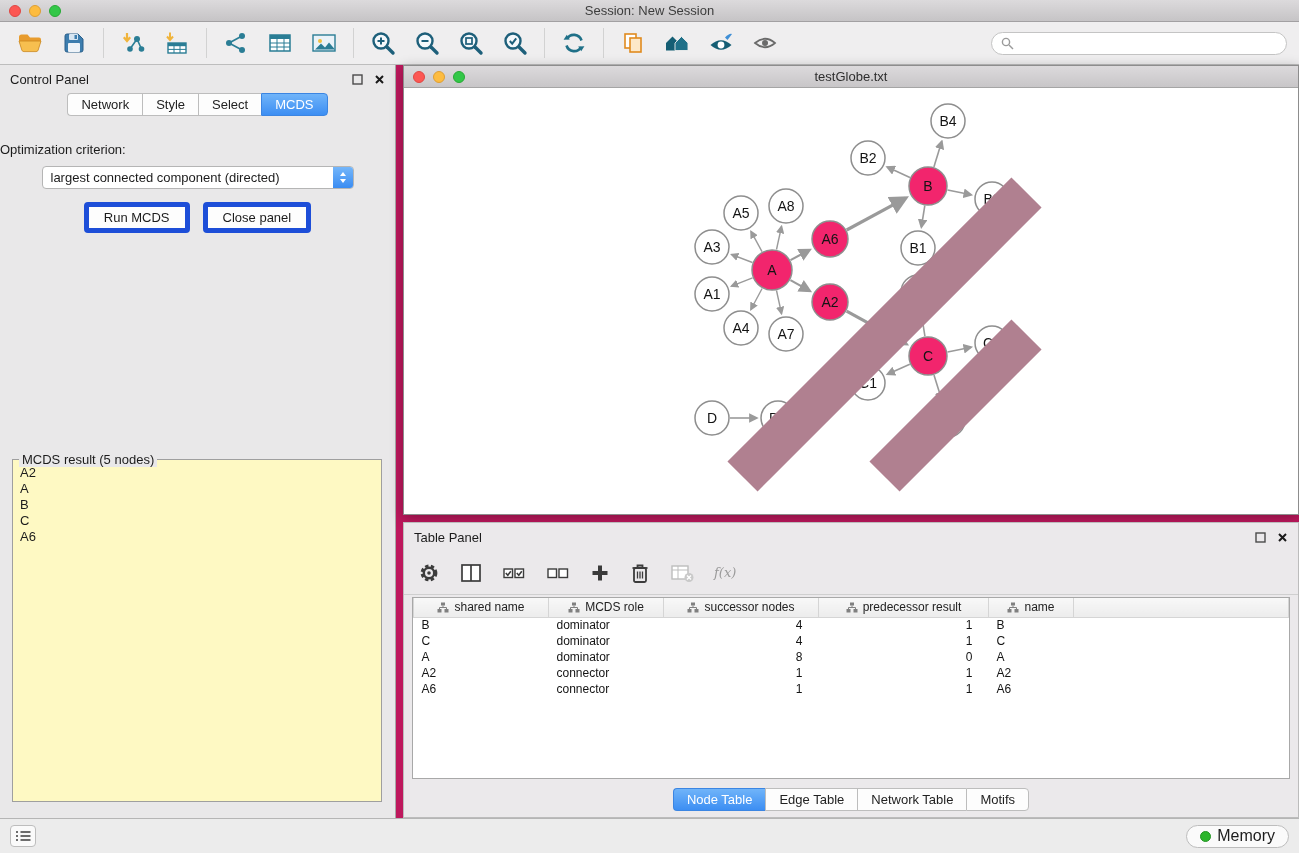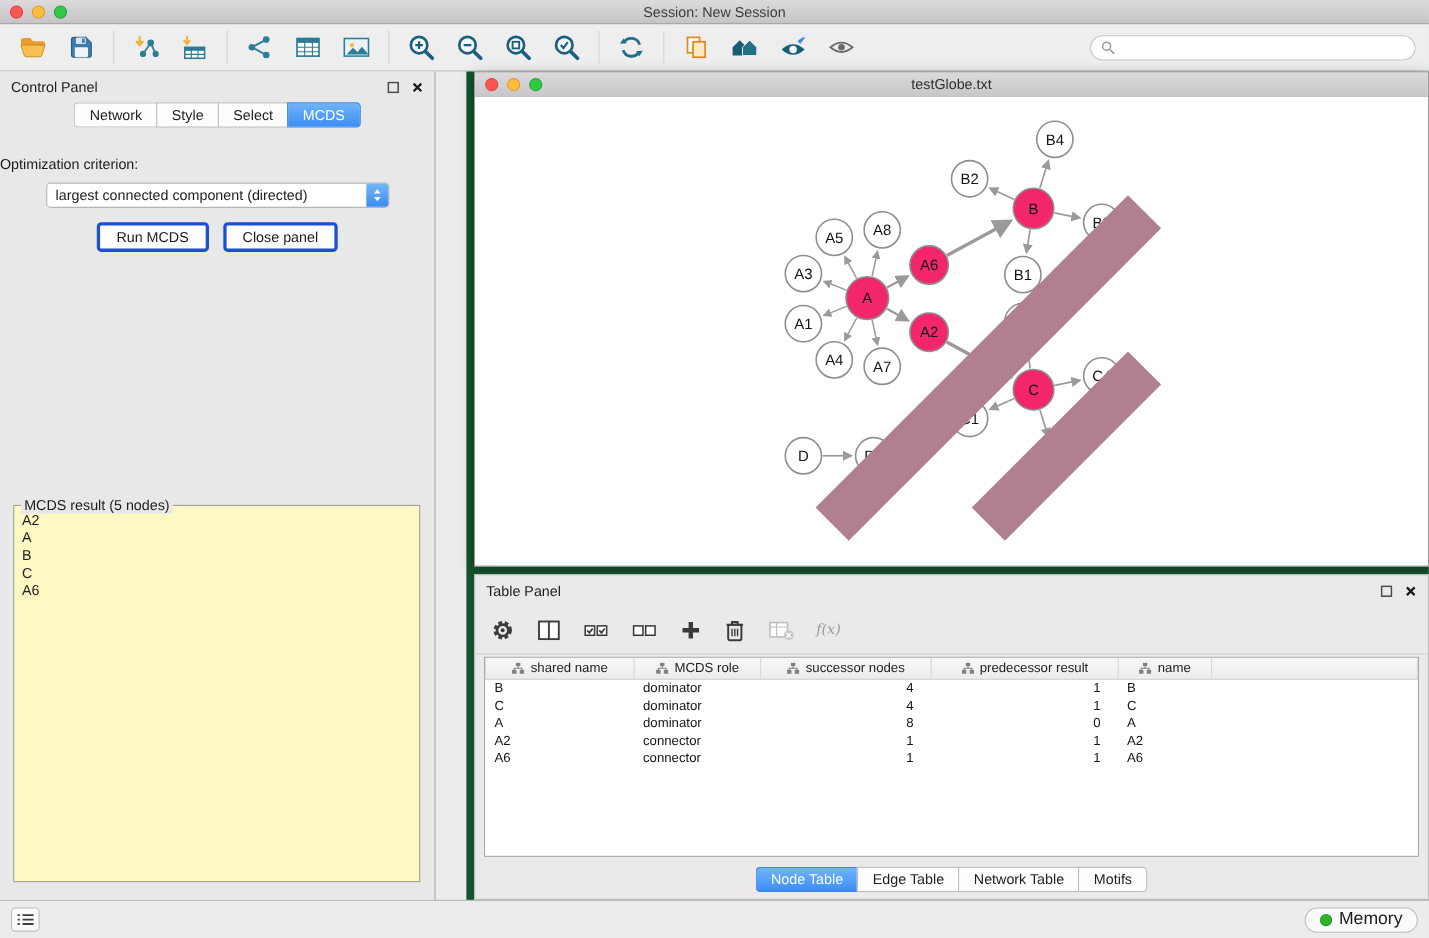--- a/index.html
+++ b/index.html
@@ -37,28 +37,28 @@
   .seg-tab:last-child { border-right:1px solid #bdbdbd; border-radius:0 4px 4px 0; }
   .seg-tab.active { background:linear-gradient(#70b4f9,#3c8ef3); border-color:#3b85e2; color:#fff; }
 
   .opt-label { text-align:left; font-size:13px; margin-top:26px; }
   .combo { margin:9px auto 0; width:312px; height:23px; background:#fff; border:1px solid #b5b5b5; border-radius:4px; display:flex; align-items:center; font-size:13px; padding-left:8px; position:relative; }
   .combo .stepper { position:absolute; right:0; top:0; bottom:0; width:20px; background:linear-gradient(#74b6fa,#3a8cf2); border-radius:0 3px 3px 0; display:flex; flex-direction:column; align-items:center; justify-content:center; }
   .tri-up { width:0; height:0; border-left:3.5px solid transparent; border-right:3.5px solid transparent; border-bottom:4.5px solid #fff; margin-bottom:2.5px; }
   .tri-dn { width:0; height:0; border-left:3.5px solid transparent; border-right:3.5px solid transparent; border-top:4.5px solid #fff; }
 
   .btn-row { display:flex; justify-content:center; gap:13px; margin-top:13px; }
-  .btn { background:#fdfdfd; border:3px solid #1d4ed8; border-radius:4px; padding:3px 15px; font-size:13px; color:#1c1c1c; font-family:"Liberation Sans",sans-serif; }
+  .btn { background:#fdfdfd; border:5px solid #1d4ed8; border-radius:4px; padding:3px 15px; font-size:13px; color:#1c1c1c; font-family:"Liberation Sans",sans-serif; }
 
   .result-box { position:absolute; top:394px; left:12px; right:13px; bottom:16px; border:1px solid #9f9f9f; background:#fef9c3; }
   .result-title { position:absolute; top:-8px; left:6px; background:#e9e8e9; padding:0 3px; font-size:13px; }
   .result-list { padding:5px 7px; font-size:13px; line-height:16px; }
 
   
-  .right-area { flex:1; background:#14532d; position:relative;margin-left:28px; }
+  .right-area { flex:1; background:#be185d; position:relative; }
 
   
   .net-window { position:absolute; left:7px; top:0; right:0; height:450px; background:#fff; border:1px solid #8d8d8d; box-shadow:0 3px 12px rgba(0,0,0,.3); }
   .net-titlebar { height:22px; background:linear-gradient(#dcdadc,#c8c6c8); border-bottom:1px solid #a5a5a5; position:relative; display:flex; align-items:center; }
   .net-titlebar .title { position:absolute; left:0; right:0; text-align:center; font-size:13px; color:#2e2e2e; }
   .net-canvas { position:relative; height:426px; background:#fff; }
   .net-canvas svg { display:block; width:100%; height:100%; }
   .resize-grip { position:absolute; right:2px; bottom:2px; width:12px; height:12px; }
 
   

